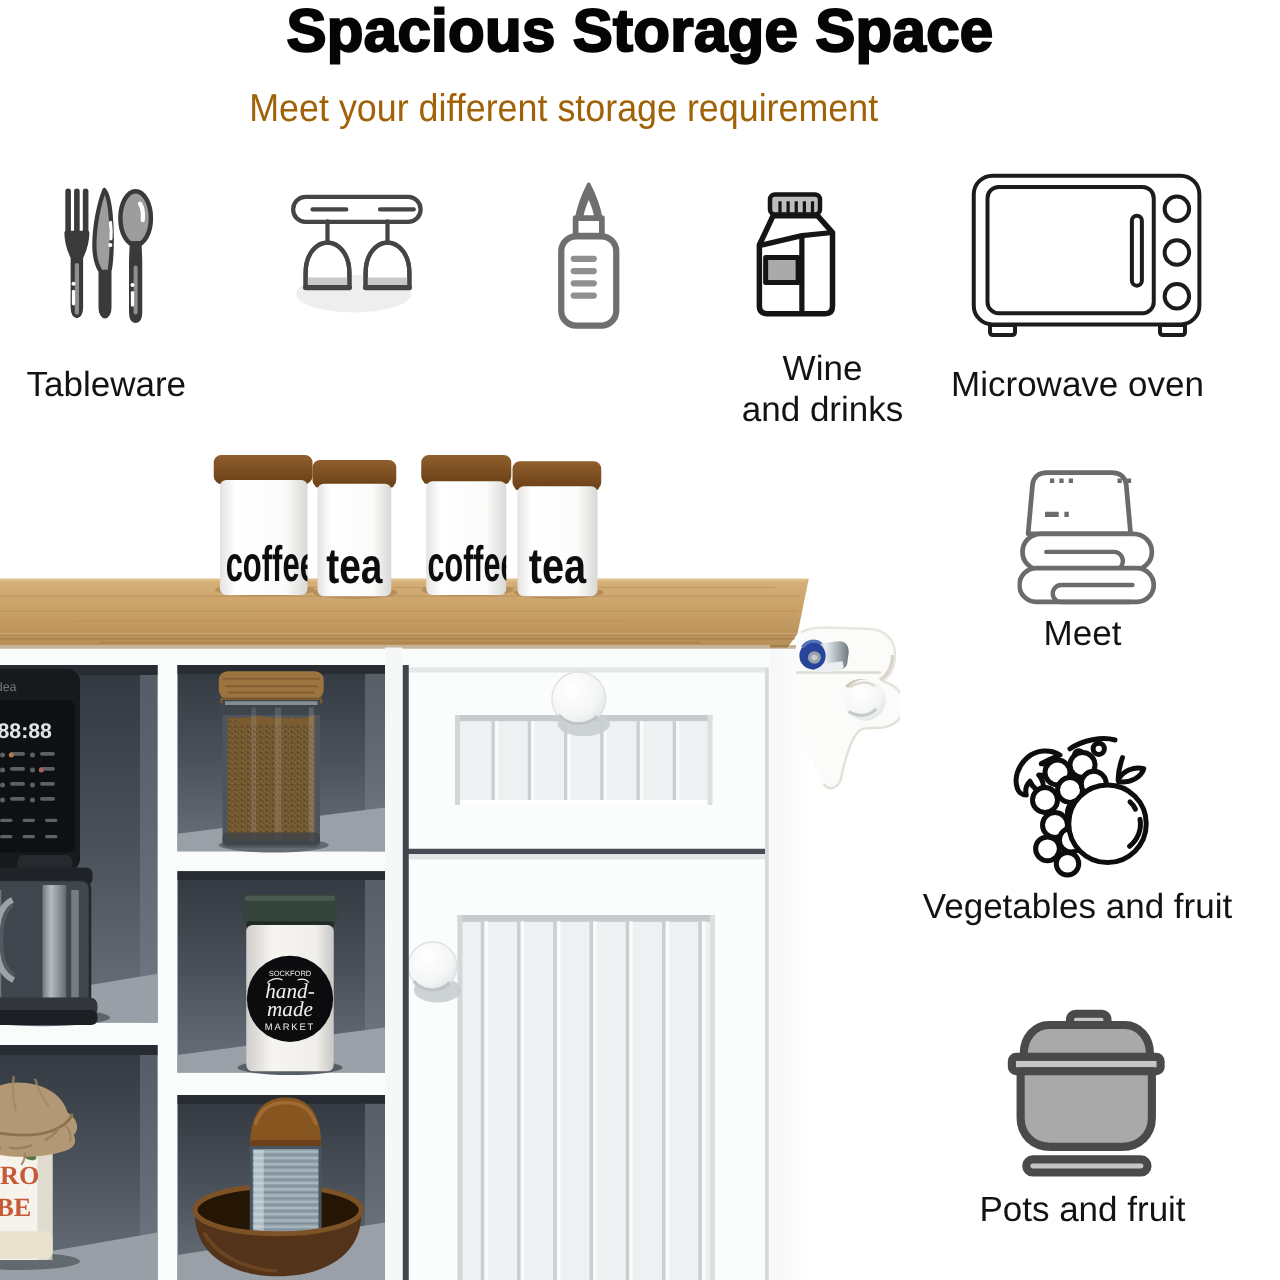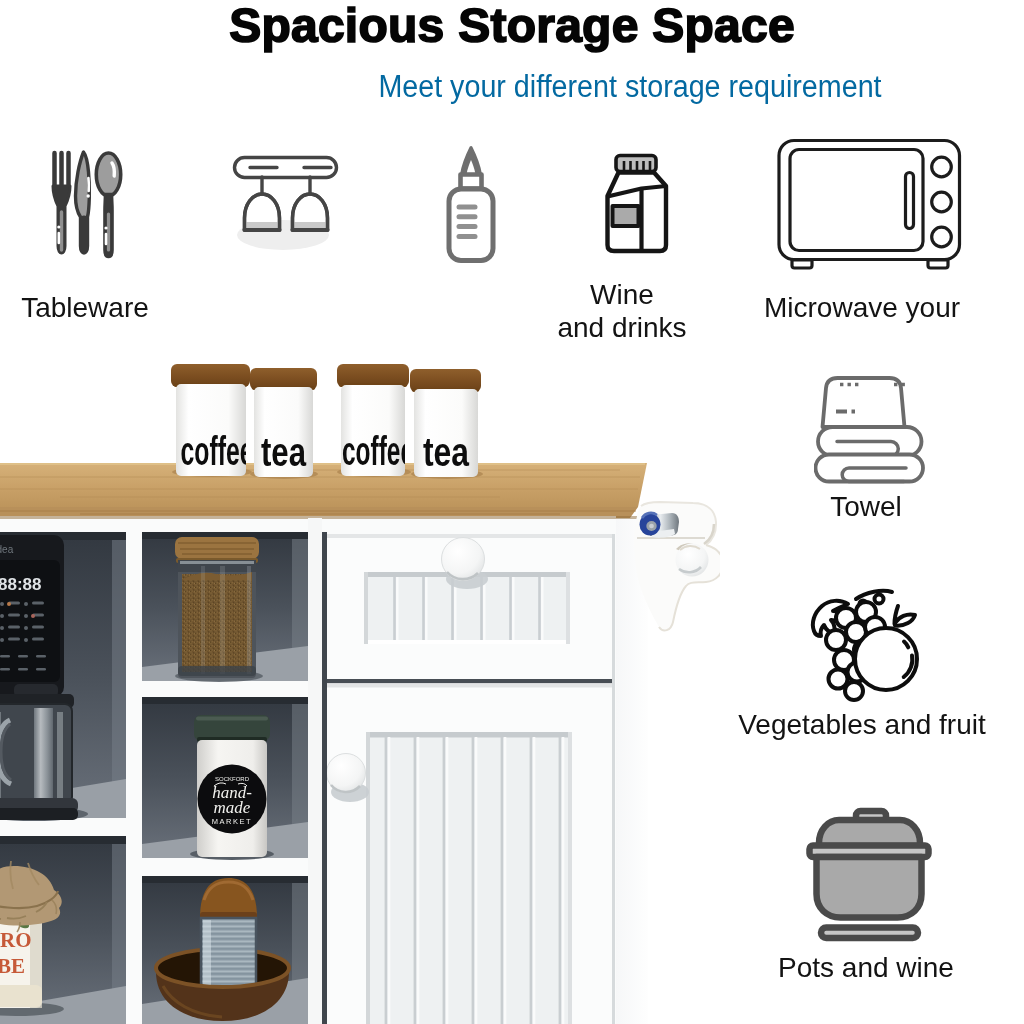--- a/index.html
+++ b/index.html
@@ -1,21 +1,21 @@
 <!DOCTYPE html>
 <html><head>
 <meta charset="utf-8">
 <style>
   html,body{margin:0;padding:0;background:#ffffff;}
   .page{position:relative;width:1024px;height:1024px;background:#ffffff;overflow:hidden;
         font-family:"Liberation Sans",sans-serif;}
   .title{position:absolute;left:0;top:-2px;width:1024px;text-align:center;
          font-size:48px;font-weight:bold;color:#050505;letter-spacing:0.25px;
          -webkit-text-stroke:1.7px #050505;}
-  .subtitle{position:absolute;left:0;top:69px;width:902px;text-align:right;color:#0369a1;}
+  .subtitle{position:absolute;left:0;top:69px;width:902px;text-align:center;color:#a16207;}
   .subtitle span{display:inline-block;font-size:31px;transform:scaleX(0.925);transform-origin:50% 50%;}
   .lbl{position:absolute;text-align:center;font-size:28px;color:#131313;line-height:33px;}
   .icon{position:absolute;}
 </style>
 </head>
 <body>
 <div class="page">
 
 <div class="title">Spacious Storage Space</div>
 
@@ -96,52 +96,52 @@
     <g stroke-width="2.6" fill="none" stroke="#151515">
       <path d="M624 161 v11 M630.5 161 v11 M637 161 v11 M643.5 161 v11 M650 161 v11"></path>
     </g>
     <path d="M607.5 196 l11 -23.5 h35.5 l12 13.5 v59 c0 4 -2 6 -6 6 h-46 c-4 0 -6.5 -2 -6.5 -6 z" stroke-width="4.4"></path>
     <path d="M607.5 196.5 l34 -8 l24.5 -2.5" fill="none" stroke-width="4.2"></path>
     <path d="M641.5 188.5 v62.5" fill="none" stroke-width="4.2"></path>
     <rect x="612.5" y="206" width="26" height="20" fill="#aaaaaa" stroke-width="4"></rect>
   </g>
 </svg>
 
-<div class="lbl" style="left:472px;top:278px;width:300px">Wine<br>and drinks</div>
+<div class="lbl" style="left:508px;top:278px;width:300px">Wine<br>and drinks</div>
 
 <svg class="icon" style="left:775px;top:136px" width="190" height="136" viewBox="775 136 190 136">
   <g fill="#ffffff" stroke="#1c1c1c" stroke-width="3.2">
     <path d="M792 260 v5.5 c0 1.5 1 2.5 2.5 2.5 h15 c1.5 0 2.5 -1 2.5 -2.5 V260 z"></path>
     <path d="M928 260 v5.5 c0 1.5 1 2.5 2.5 2.5 h15 c1.5 0 2.5 -1 2.5 -2.5 V260 z"></path>
     <rect x="779" y="140.5" width="180.5" height="119" rx="15"></rect>
     <rect x="790" y="149.5" width="133" height="101" rx="9"></rect>
     <rect x="905.5" y="172.5" width="8" height="56" rx="4"></rect>
     <circle cx="941.5" cy="167" r="9.8"></circle>
     <circle cx="941.5" cy="202" r="9.8"></circle>
     <circle cx="941.5" cy="237" r="9.8"></circle>
   </g>
 </svg>
 
-<div class="lbl" style="left:712px;top:291px;width:300px">Microwave your</div>
+<div class="lbl" style="left:712px;top:291px;width:300px">Microwave oven</div>
 
 <svg class="icon" style="left:814px;top:372px" width="112" height="114" viewBox="814 372 112 114">
   <g fill="#ffffff" stroke="#6b6b6b" stroke-width="3.8" stroke-linejoin="round" stroke-linecap="round">
     <path d="M822.5 427 l3.5 -39 c0.7 -6.5 5 -10 11.5 -10 h52 c6.5 0 10.8 3.5 11.5 10 l3.5 39 z"></path>
     <rect x="818" y="427" width="103.5" height="29" rx="14.5"></rect>
     <path d="M837 441.5 h54 a7.3 7.3 0 0 1 0 14.6 h-6" fill="none" stroke-width="3.5"></path>
     <rect x="815.5" y="454.5" width="107.5" height="27" rx="13.5"></rect>
     <path d="M906 468 h-57 a6.8 6.8 0 0 0 0 13.6 h55" fill="none" stroke-width="3.5"></path>
   </g>
   <g stroke="#6b6b6b" stroke-width="3.6" stroke-linecap="butt" fill="none">
     <path d="M840 384.5 h3.4 M847.5 384.5 h3.4 M855 384.5 h3.4 M894 384.5 h3.4 M901.5 384.5 h3.4"></path>
     <path d="M836 411.5 h11 M851.5 411.5 h3.5" stroke-width="4.2"></path>
   </g>
 </svg>
 
-<div class="lbl" style="left:716px;top:490px;width:300px">Towel</div>
+<div class="lbl" style="left:716px;top:490px;width:300px">Meet</div>
 
 <svg class="icon" style="left:806px;top:583px" width="128" height="126" viewBox="806 583 128 126">
   <g fill="#ffffff" stroke="#0d0d0d" stroke-width="4" stroke-linejoin="round" stroke-linecap="round">
     <path d="M856 599 c10 -7 26 -10 36 -7" fill="none"></path>
     <circle cx="879" cy="599" r="4.5"></circle>
     <circle cx="863" cy="604" r="3.5"></circle>
     <path d="M848 604 c-8 -5 -19 -4 -26 2 c-8 7 -11 17 -8 25 c1 3 4 5 7 5 c-1 -4 0 -8 3 -11 c2 5 6 8 11 8 c0 -5 -1 -10 -4 -13 c5 1 10 0 13 -4 c-3 -3 -7 -5 -11 -5 c5 -3 10 -5 15 -7 z"></path>
     <circle cx="846" cy="618" r="10"></circle>
     <circle cx="866" cy="612" r="10"></circle>
     <circle cx="836" cy="640" r="10"></circle>
@@ -165,21 +165,21 @@
 <svg class="icon" style="left:802px;top:806px" width="134" height="140" viewBox="802 806 134 140">
   <g stroke="#4a4a4a" stroke-width="6.5" stroke-linejoin="round">
     <rect x="856" y="811" width="30" height="10" rx="4.5" fill="#c6c6c6"></rect>
     <path d="M819 843 c0 -13 9 -23 20 -23 h61 c11 0 20 10 20 23 v3 h-101 z" fill="#a9a9a9"></path>
     <rect x="809.5" y="845.5" width="119" height="11.5" rx="3.5" fill="#c6c6c6"></rect>
     <path d="M816.5 857 h105 v37 c0 14 -10 23.5 -24 23.5 h-57 c-14 0 -24 -9.5 -24 -23.5 z" fill="#a9a9a9"></path>
     <rect x="821" y="927.5" width="97" height="10.5" rx="5.2" fill="#c6c6c6"></rect>
   </g>
 </svg>
 
-<div class="lbl" style="left:716px;top:951px;width:300px">Pots and wine</div>
+<div class="lbl" style="left:716px;top:951px;width:300px">Pots and fruit</div>
 
 <svg class="icon" style="left:0;top:360px" width="720" height="664" viewBox="0 360 720 664">
 <defs>
   <linearGradient id="woodTop" x1="0" y1="0" x2="0" y2="1">
     <stop offset="0" stop-color="#d6b179"></stop>
           <stop offset="0.55" stop-color="#c9a168"></stop>
           <stop offset="1" stop-color="#bd955c"></stop>
   </linearGradient>
   <linearGradient id="cellBG" x1="0" y1="0" x2="0" y2="1">
     <stop offset="0" stop-color="#323840"></stop>

